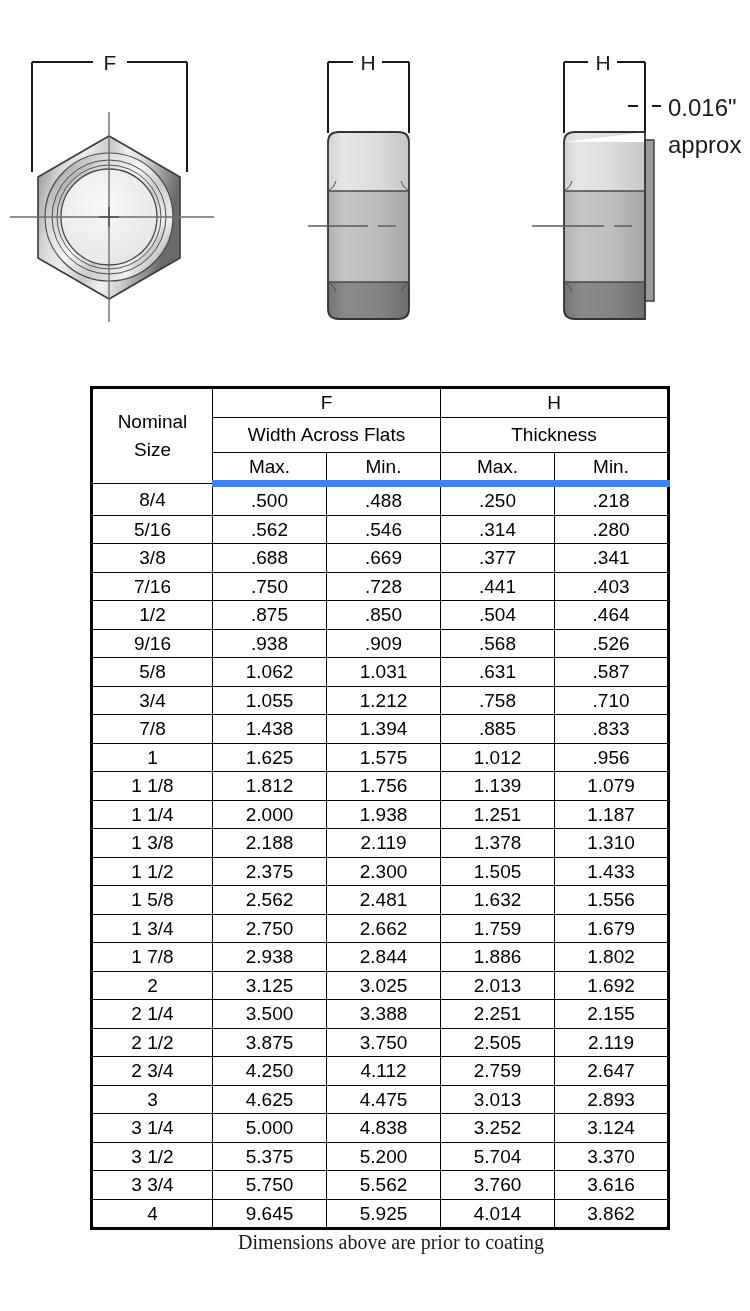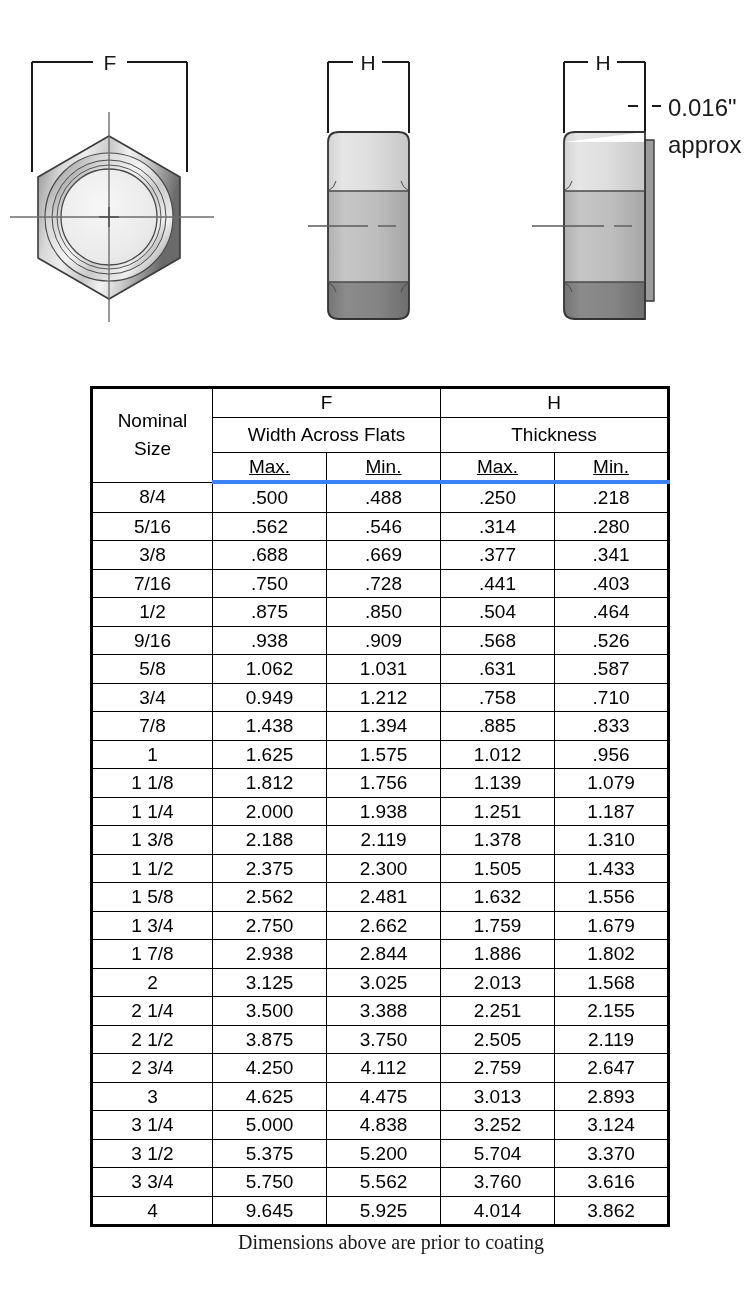--- a/index.html
+++ b/index.html
@@ -88,21 +88,21 @@
     line-height: 27px;
   }
   th.nominal {
     font-size: 19px;
     line-height: 1.25;
     vertical-align: middle;
   }
   th.nominal span { display: block; }
   tbody tr td { height: 27.3px; line-height: 27.3px; }
   tbody tr:last-child td { border-bottom: 3px solid #000; }
-  thead tr.minmaxrow th { border-bottom: 4px solid #3b82f6; text-decoration: underline; }
+  thead tr.minmaxrow th { border-bottom: 7px solid #3b82f6; }
 
   #caption {
     position: absolute;
     left: 0;
     top: 1231px;
     width: 750px;
     text-align: center;
     font-family: "Liberation Serif", serif;
     font-size: 20px;
     color: #1a1a1a;
@@ -333,21 +333,21 @@
         </tr>
         <tr>
           <td>5/8</td>
           <td class="sep-left">1.062</td>
           <td>1.031</td>
           <td class="sep-left">.631</td>
           <td>.587</td>
         </tr>
         <tr>
           <td>3/4</td>
-          <td class="sep-left">0.949</td>
+          <td class="sep-left">1.055</td>
           <td>1.212</td>
           <td class="sep-left">.758</td>
           <td>.710</td>
         </tr>
         <tr>
           <td>7/8</td>
           <td class="sep-left">1.438</td>
           <td>1.394</td>
           <td class="sep-left">.885</td>
           <td>.833</td>
@@ -406,21 +406,21 @@
           <td class="sep-left">2.938</td>
           <td>2.844</td>
           <td class="sep-left">1.886</td>
           <td>1.802</td>
         </tr>
         <tr>
           <td>2</td>
           <td class="sep-left">3.125</td>
           <td>3.025</td>
           <td class="sep-left">2.013</td>
-          <td>1.568</td>
+          <td>1.692</td>
         </tr>
         <tr>
           <td>2 1/4</td>
           <td class="sep-left">3.500</td>
           <td>3.388</td>
           <td class="sep-left">2.251</td>
           <td>2.155</td>
         </tr>
         <tr>
           <td>2 1/2</td>

